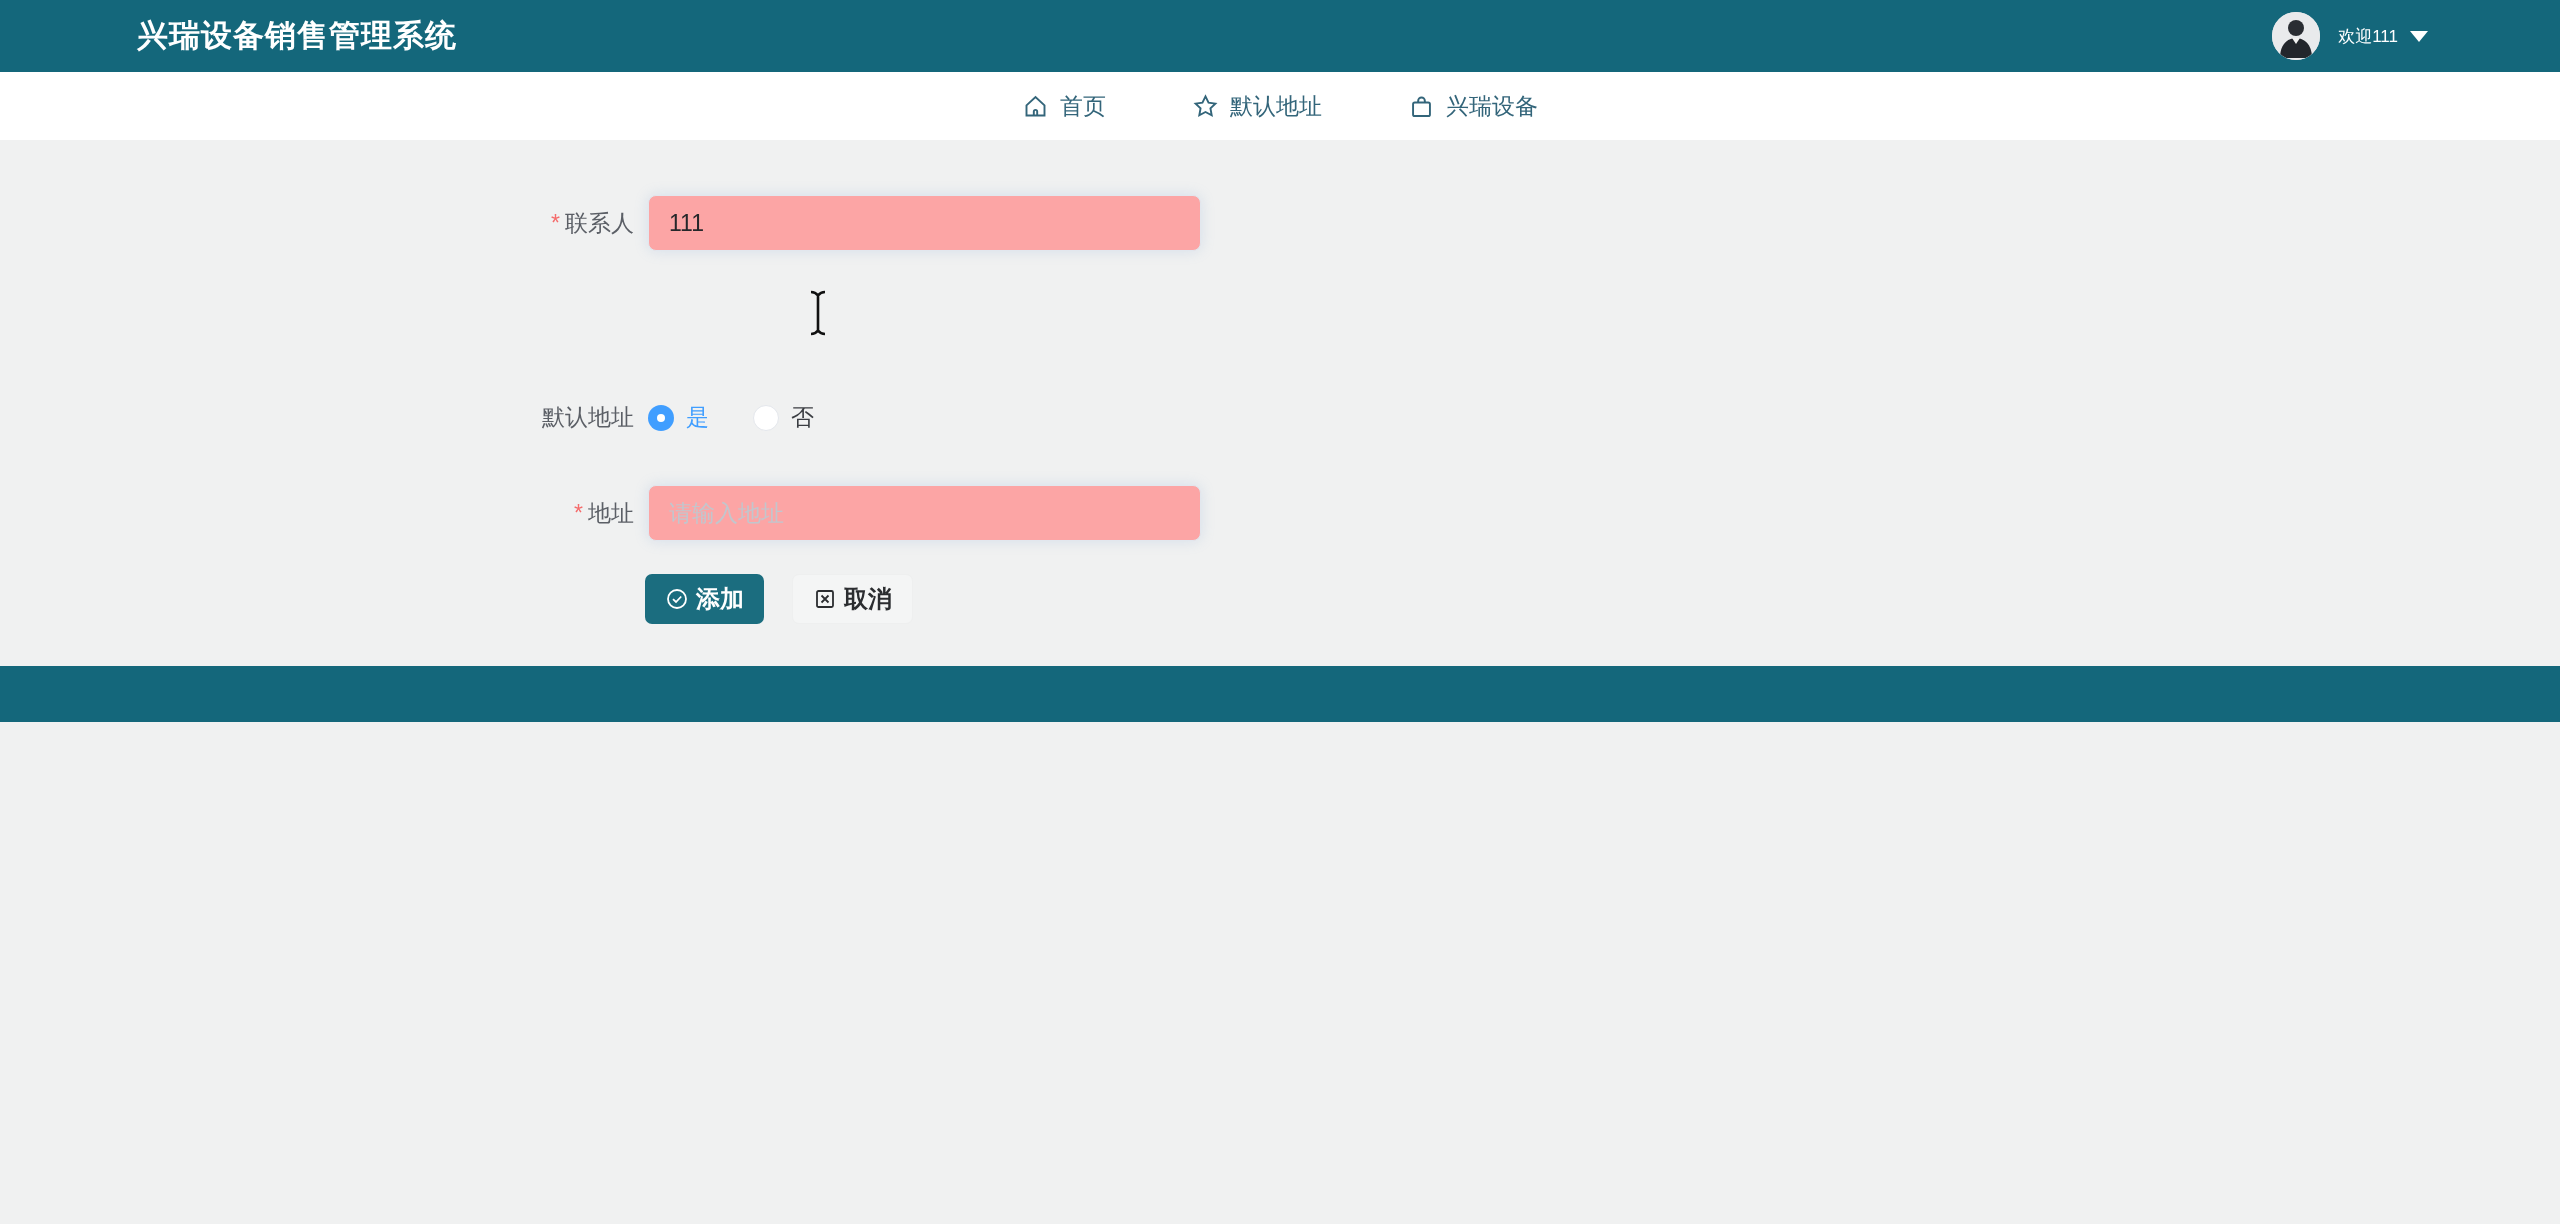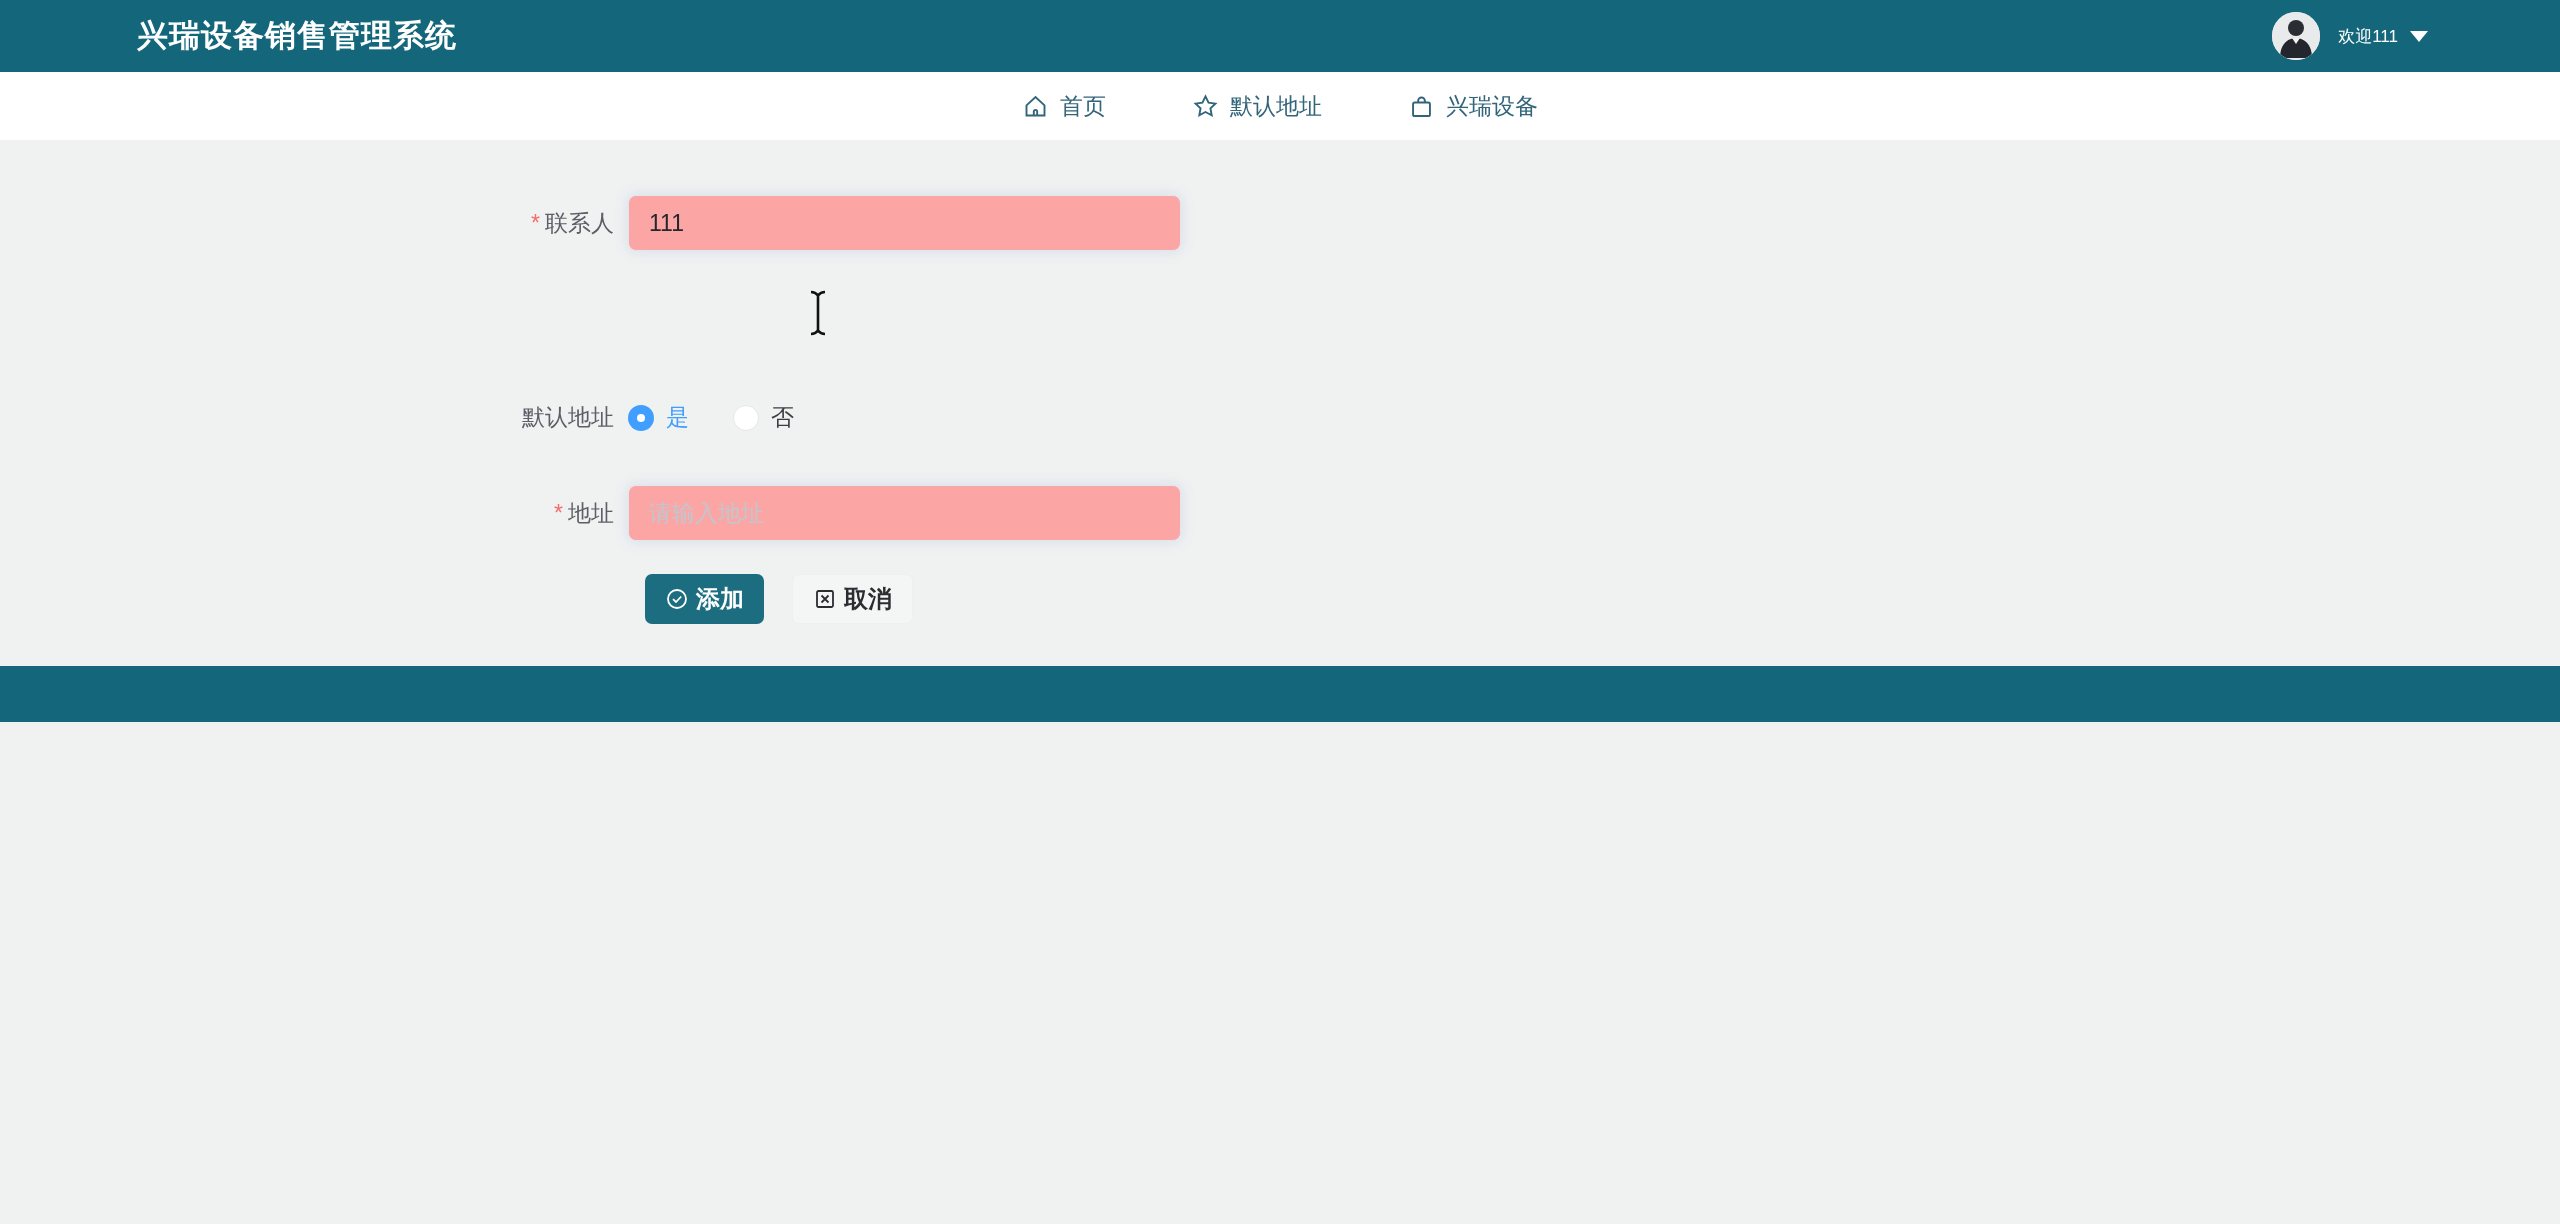--- a/index.html
+++ b/index.html
@@ -51,21 +51,21 @@
     position: absolute; left: 447px; top: 106px; width: 165px; height: 26px;
     background: #fdfdfb; border-radius: 4px;
   }
 
   
   .content { position: absolute; top: 140px; left: 0; width: 2560px; height: 526px; background: #f0f1f1; }
   .footer { position: absolute; top: 666px; left: 0; width: 2560px; height: 56px; background: #14677b; }
   .below { position: absolute; top: 722px; left: 0; width: 2560px; height: 502px; background: #f0f1f1; }
 
   
-  .form-row { position: absolute; left: 380px; display: flex; align-items: center; }
+  .form-row { position: absolute; left: 400px; display: flex; align-items: center; }
   .f-label {
     width: 248px; text-align: right; padding-right: 14px;
     font-size: 23px; color: #5b5f66; flex: 0 0 auto;
   }
   .req { color: #f56c6c; margin-right: 5px; font-size: 23px; }
   .text-input {
     width: 553px; height: 56px; background: #fca5a5;
     border: 1px solid #e2e7ee; border-radius: 8px;
     font-size: 23px; color: #25272a; padding: 0 20px;
     outline: none;

